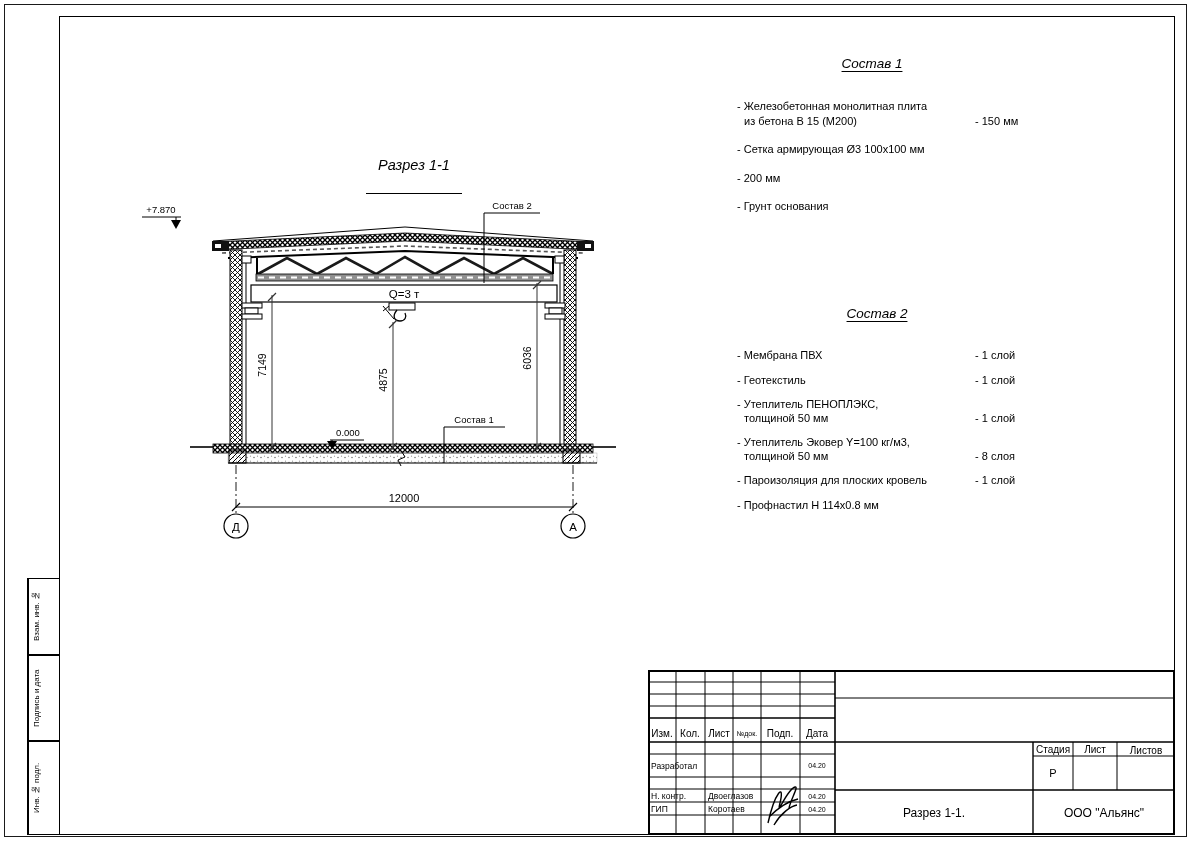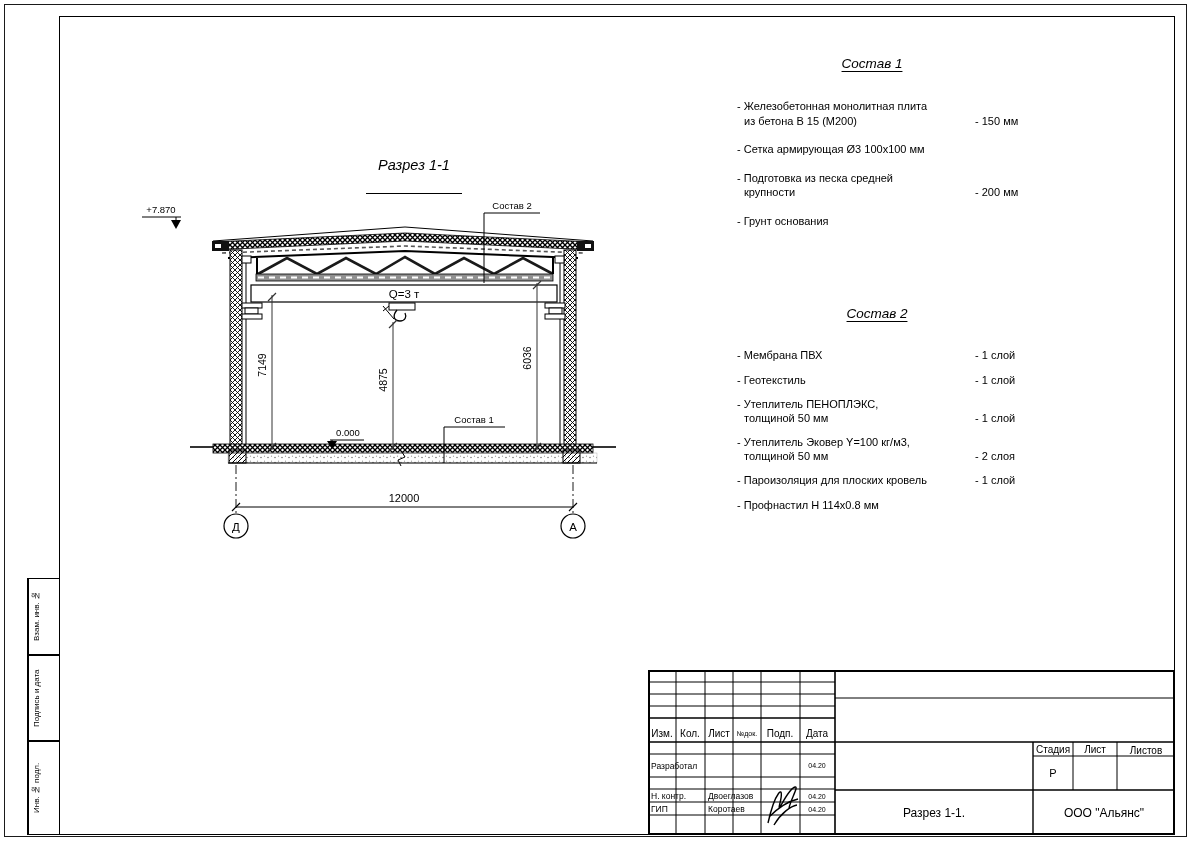--- a/index.html
+++ b/index.html
@@ -168,24 +168,20 @@
         </div>
       <div class="comp-value">- 150 мм</div>
     </div>
     <div class="comp-item">
       <div class="comp-name">
           <div>- Сетка армирующая Ø3 100х100 мм</div>
         </div>
       <div class="comp-value"></div>
     </div>
     <div class="comp-item">
-      <div class="comp-name">
-          <div>- Подготовка из песка средней</div>
-          <div class="l2">крупности</div>
-        </div>
       <div class="comp-value">- 200 мм</div>
     </div>
     <div class="comp-item">
       <div class="comp-name">
           <div>- Грунт основания</div>
         </div>
       <div class="comp-value"></div>
     </div>
   </div>
 
@@ -208,21 +204,21 @@
           <div>- Утеплитель ПЕНОПЛЭКС,</div>
           <div class="l2">толщиной 50 мм</div>
         </div>
       <div class="comp-value">- 1 слой</div>
     </div>
     <div class="comp-item">
       <div class="comp-name">
           <div>- Утеплитель Эковер Y=100 кг/м3,</div>
           <div class="l2">толщиной 50 мм</div>
         </div>
-      <div class="comp-value">- 2 слоя</div>
+      <div class="comp-value">- 8 слоя</div>
     </div>
     <div class="comp-item">
       <div class="comp-name">
           <div>- Пароизоляция для плоских кровель</div>
         </div>
       <div class="comp-value">- 1 слой</div>
     </div>
     <div class="comp-item">
       <div class="comp-name">
           <div>- Профнастил Н 114х0.8 мм</div>

